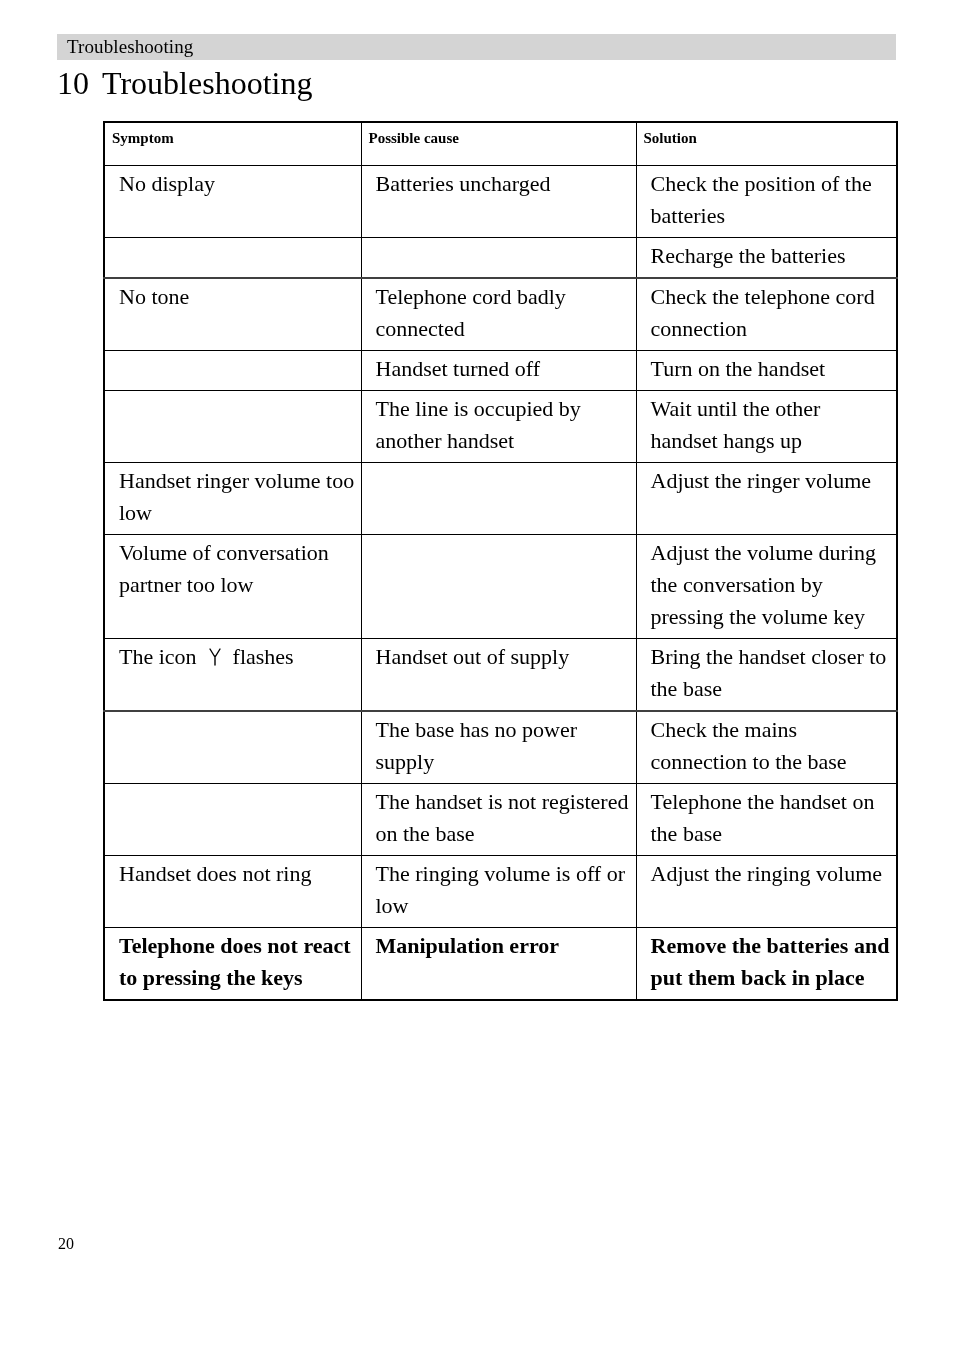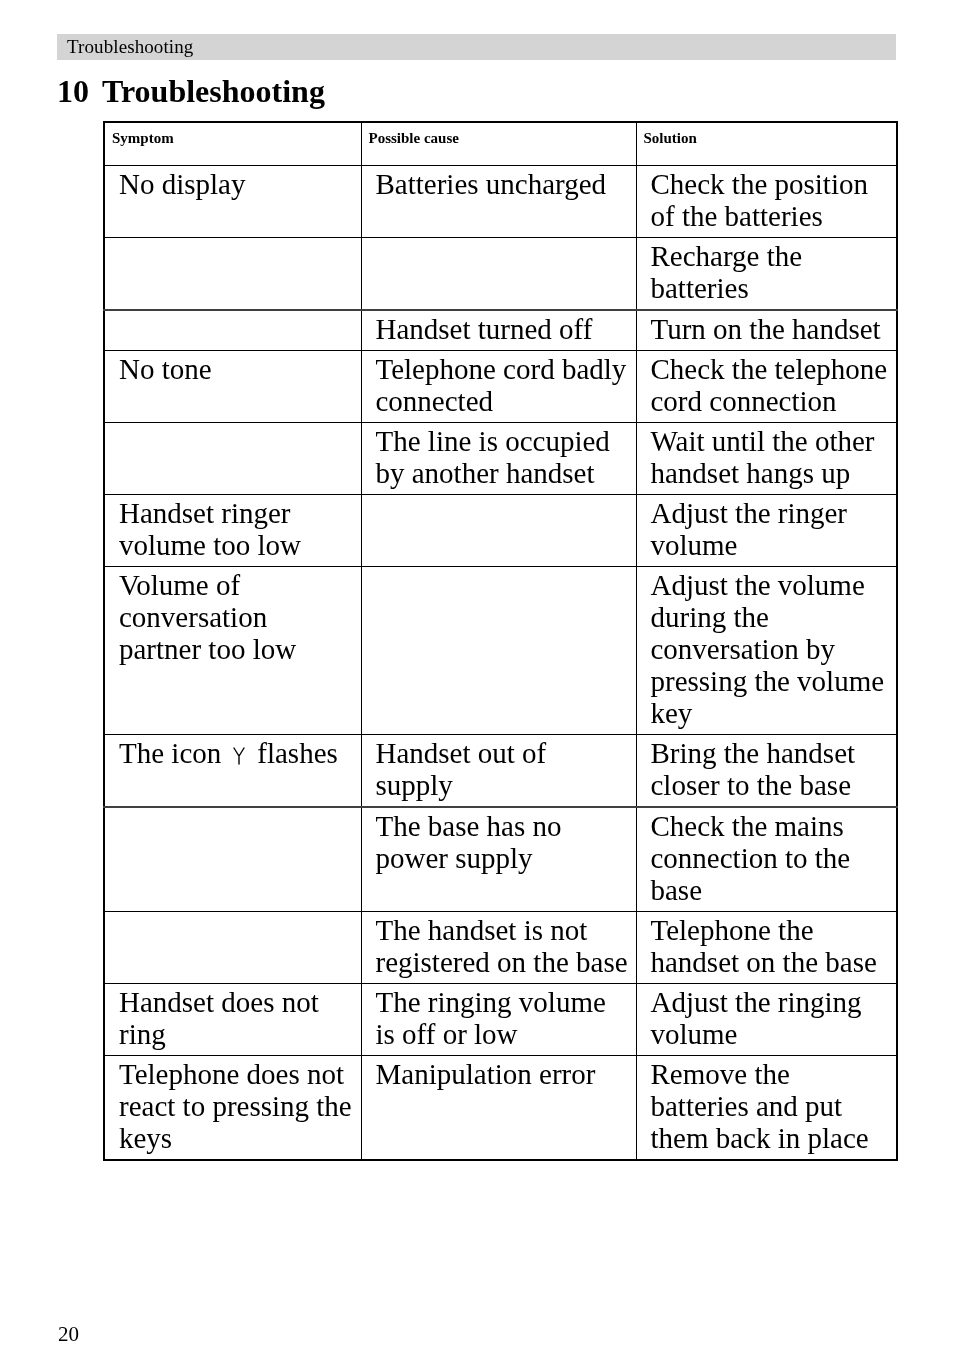--- a/index.html
+++ b/index.html
@@ -32,23 +32,23 @@
     font-size: 19px;
     line-height: 24px;
     letter-spacing: 0.1px;
     white-space: nowrap;
   }
 
   
   .chapter-title {
     position: absolute;
     left: 57px;
-    top: 72px;
+    top: 64px;
     font-size: 32px;
-    font-weight: bold;
+    font-weight: normal;
     line-height: 38px;
     white-space: nowrap;
   }
   .chapter-title .num {
     margin-right: 13px;
   }
 
   
   .tbl-wrap {
     position: absolute;
@@ -85,47 +85,48 @@
   table.tshoot thead th {
     font-size: 15px;
     font-weight: bold;
     line-height: 20px;
     height: 32px;
     border-bottom: 1.5px solid #000;
     padding-top: 5px;
   }
 
   table.tshoot tbody td {
-    font-size: 29px;
+    font-size: 22px;
     line-height: 32px;
     padding-left: 14px;
   }
   table.tshoot tbody tr.heavy-bottom > td {
     border-bottom: 2px solid #404040;
   }
   table.tshoot tbody tr:last-child > td {
     border-bottom: none;
+    font-weight: bold;
   }
 
   
   .icon-antenna {
     display: inline-block;
     width: 16px;
     height: 20px;
     vertical-align: -3px;
     margin: 0 10px;
   }
   .icon-antenna svg { display: block; }
 
   
   .page-number {
     position: absolute;
     left: 58px;
-    top: 1321px;
-    font-size: 21px;
+    top: 1231px;
+    font-size: 16px;
     line-height: 26px;
   }
 </style>
 </head>
 <body>
 
 <div class="page-header-band">
   <div class="header-text">Troubleshooting</div>
 </div>
 
@@ -155,29 +156,29 @@
         <td>Check the position of the batteries</td>
       </tr>
 
       <tr class="heavy-bottom">
         <td></td>
         <td></td>
         <td>Recharge the batteries</td>
       </tr>
 
       <tr>
-        <td></td>
-        <td>Handset turned off</td>
-        <td>Turn on the handset</td>
-      </tr>
-
-      <tr>
         <td>No tone</td>
         <td>Telephone cord badly connected</td>
         <td>Check the telephone cord connection</td>
+      </tr>
+
+      <tr>
+        <td></td>
+        <td>Handset turned off</td>
+        <td>Turn on the handset</td>
       </tr>
 
       <tr>
         <td></td>
         <td>The line is occupied by another handset</td>
         <td>Wait until the other handset hangs up</td>
       </tr>
 
       <tr>
         <td>Handset ringer volume too low</td>

